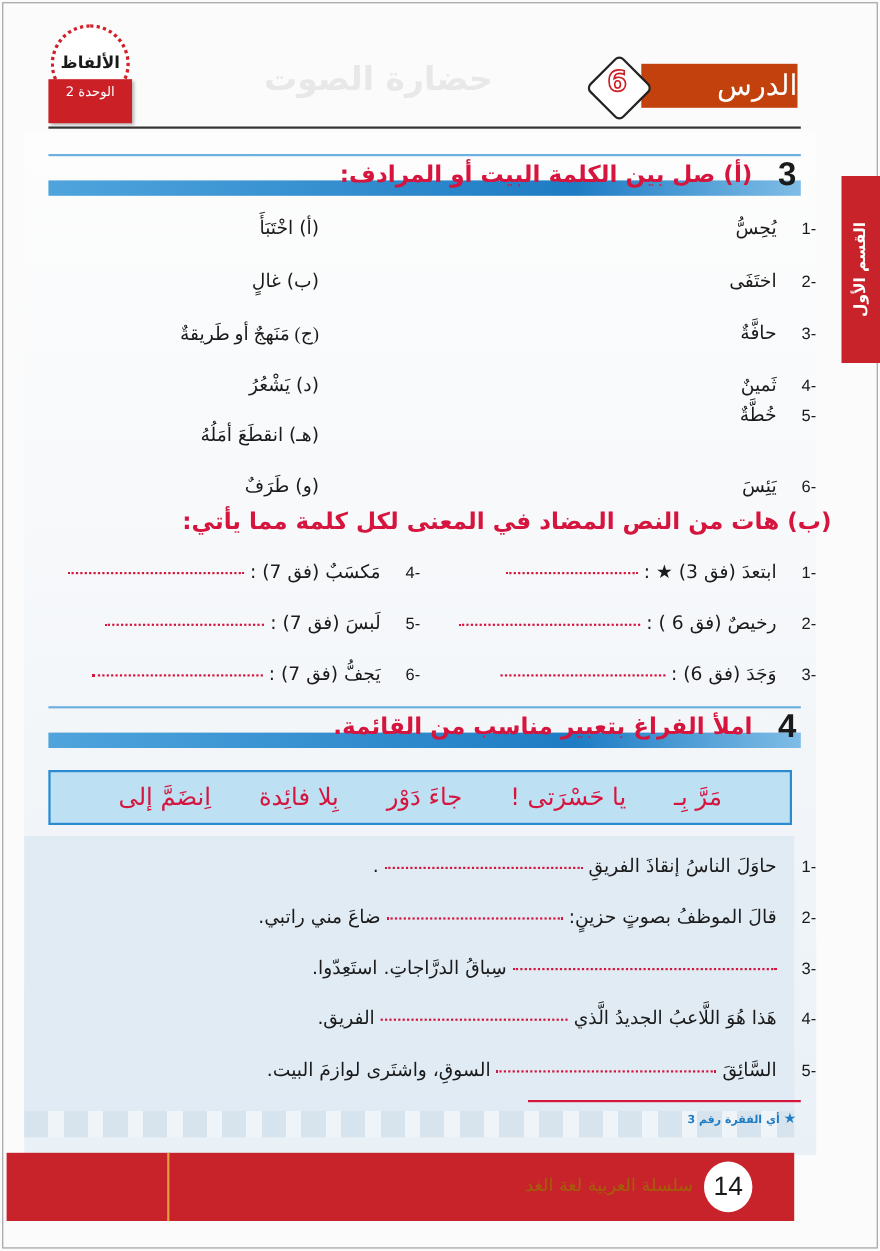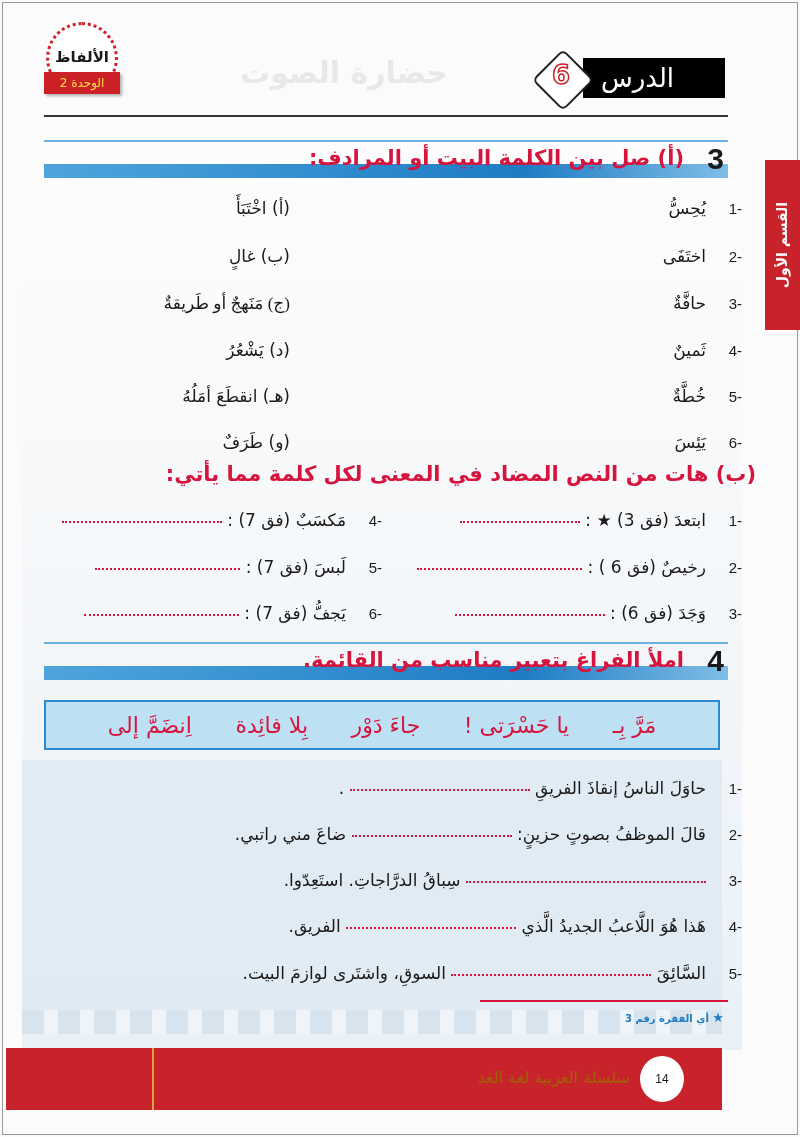--- a/index.html
+++ b/index.html
@@ -2,22 +2,22 @@
 <html><head>
 <meta charset="utf-8">
 <style>
   html,body{margin:0;padding:0;}
   body{width:800px;height:1137px;background:#fbfbfb;font-family:"DejaVu Sans","Liberation Sans",sans-serif;position:relative;overflow:hidden;color:#1a1a1a;}
   .page-border{position:absolute;left:2px;top:2px;width:794px;height:1131px;border:1px solid #9a9a9a;}
   
   .unit-badge{position:absolute;left:38px;top:22px;width:88px;height:78px;}
   .unit-circle{position:absolute;left:8px;top:0;width:72px;height:72px;border-radius:50%;border:3px dotted #d0202a;background:#fff;box-sizing:border-box;}
   .unit-title{position:absolute;left:0;top:26px;width:88px;text-align:center;font-weight:bold;font-size:15px;color:#1a1a1a;}
-  .unit-tag{position:absolute;left:6px;top:50px;width:76px;height:22px;background:#cc2027;color:#fde047;font-size:12px;text-align:center;line-height:22px;box-shadow:2px 2px 3px rgba(0,0,0,.3);}
-  .lesson-bar{position:absolute;left:583px;top:58px;width:142px;height:40px;background:#000000;color:#fff;font-size:26px;line-height:40px;text-align:left;padding-left:18px;box-sizing:border-box;}
+  .unit-tag{position:absolute;left:6px;top:50px;width:76px;height:40px;background:#cc2027;color:#ffffff;font-size:12px;text-align:center;line-height:22px;box-shadow:2px 2px 3px rgba(0,0,0,.3);}
+  .lesson-bar{position:absolute;left:583px;top:58px;width:142px;height:40px;background:#c2410c;color:#fff;font-size:26px;line-height:40px;text-align:right;padding-left:18px;box-sizing:border-box;}
   .lesson-diamond{position:absolute;left:533px;top:50px;width:56px;height:56px;}
   .lesson-diamond .shape{position:absolute;left:8px;top:8px;width:40px;height:40px;background:#fff;border:2px solid #222;transform:rotate(45deg);border-radius:6px;}
   .lesson-diamond .num{position:absolute;left:0;top:10px;width:56px;text-align:center;font-size:26px;font-weight:bold;color:#fff;-webkit-text-stroke:1.5px #cc2027;}
   .header-rule{position:absolute;left:44px;top:115px;width:684px;height:2px;background:#333;}
   .ghost-title{position:absolute;left:240px;top:55px;font-size:30px;color:#e8e8e8;font-weight:bold;}
   
   .side-tab{position:absolute;left:765px;top:160px;width:35px;height:170px;background:#c8232b;}
   .side-tab span{position:absolute;left:0;top:0;width:170px;height:35px;transform-origin:0 0;transform:translate(0,170px) rotate(-90deg);color:#fff;font-size:14px;font-weight:bold;text-align:center;line-height:35px;}
   
   .content-bg{position:absolute;left:22px;top:120px;width:720px;height:930px;background:linear-gradient(#fdfdfd,#f3f6f9 60%,#e9f1f7);}
@@ -31,21 +31,21 @@
   .row{position:absolute;direction:rtl;font-size:17px;white-space:nowrap;}
   .rnum{display:inline-block;width:36px;font-family:"Liberation Sans",sans-serif;font-size:15px;}
   .dots{display:inline-block;border-bottom:2px dotted #d6153f;height:1px;vertical-align:middle;}
   .star{color:#1e7cc4;font-size:13px;}
   .word-box{position:absolute;left:44px;top:700px;width:676px;height:50px;background:#bde0f3;border:2px solid #2b8ad0;box-sizing:border-box;display:flex;flex-direction:row-reverse;justify-content:space-around;align-items:center;padding:0 40px;}
   .word-box span{font-size:22px;font-weight:normal;color:#d6153f;direction:rtl;}
   .film{position:absolute;left:22px;top:1010px;width:700px;height:24px;background:repeating-linear-gradient(to right,#d7e4ee 0 22px,#eef4f8 22px 36px);}
   .foot-rule{position:absolute;left:480px;top:1000px;width:248px;height:2px;background:#d6153f;}
   .footnote{position:absolute;right:76px;top:1010px;font-size:10px;color:#1e7cc4;font-weight:bold;direction:rtl;}
   .footer-bar{position:absolute;left:6px;top:1048px;width:716px;height:62px;background:#c8232b;}
-  .page-num{position:absolute;left:640px;top:1056px;width:44px;height:46px;border-radius:50%;background:#fff;text-align:center;line-height:46px;font-size:12px;font-family:"Liberation Sans",sans-serif;}
+  .page-num{position:absolute;left:640px;top:1056px;width:44px;height:46px;border-radius:50%;background:#fff;text-align:center;line-height:46px;font-size:24px;font-family:"Liberation Sans",sans-serif;}
   .series{position:absolute;right:170px;top:1068px;color:#a16207;font-size:16px;direction:rtl;}
   .footer-stripe{position:absolute;left:152px;top:1048px;width:2px;height:62px;background:#e0a040;}
 </style>
 </head>
 <body>
 
 <div class="page-border"></div>
 <div class="content-bg"></div>
 <div class="photo-bg"></div>
 
@@ -74,21 +74,21 @@
 </div>
 
 <div class="row" style="right:58px;top:198px;margin-left:28px;"><span class="rnum">-1</span><span>يُحِسُّ</span></div>
 <div class="row" style="right:510px;top:198px;">(أ) اخْتَبَأَ</div>
 <div class="row" style="right:58px;top:246px;"><span class="rnum">-2</span><span>اختَفَى</span></div>
 <div class="row" style="right:510px;top:246px;">(ب) غالٍ</div>
 <div class="row" style="right:58px;top:293px;"><span class="rnum">-3</span><span>حافَّةٌ</span></div>
 <div class="row" style="right:510px;top:293px;font-family:Liberation Serif, serif;">(ج) مَنَهجٌ أو طَريقةٌ</div>
 <div class="row" style="right:58px;top:340px;"><span class="rnum">-4</span><span>ثَمينٌ</span></div>
 <div class="row" style="right:510px;top:340px;">(د) يَشْعُرُ</div>
-<div class="row" style="right:58px;top:386px;"><span class="rnum">-5</span><span>خُطَّةٌ</span></div>
+<div class="row" style="right:58px;top:368px;"><span class="rnum">-5</span><span>خُطَّةٌ</span></div>
 <div class="row" style="right:510px;top:386px;">(هـ) انقطَعَ أمَلُهُ</div>
 <div class="row" style="right:58px;top:432px;"><span class="rnum">-6</span><span>يَئِسَ</span></div>
 <div class="row" style="right:510px;top:432px;">(و) طَرَفٌ</div>
 
 <div class="subhead" style="top:462px;">(ب) هات من النص المضاد في المعنى لكل كلمة مما يأتي:</div>
 
 <div class="row" style="right:58px;top:510px;"><span class="rnum">-1</span><span>ابتعدَ (فق 3) ★ :</span> <span class="dots" style="width:120px;"></span></div>
 <div class="row" style="right:58px;top:557px;"><span class="rnum">-2</span><span>رخيصٌ (فق 6 ) :</span> <span class="dots" style="width:165px;"></span></div>
 <div class="row" style="right:58px;top:603px;"><span class="rnum">-3</span><span>وَجَدَ (فق 6) :</span> <span class="dots" style="width:150px;"></span></div>
 <div class="row" style="right:418px;top:510px;"><span class="rnum">-4</span><span>مَكسَبٌ (فق 7) :</span> <span class="dots" style="width:160px;"></span></div>

